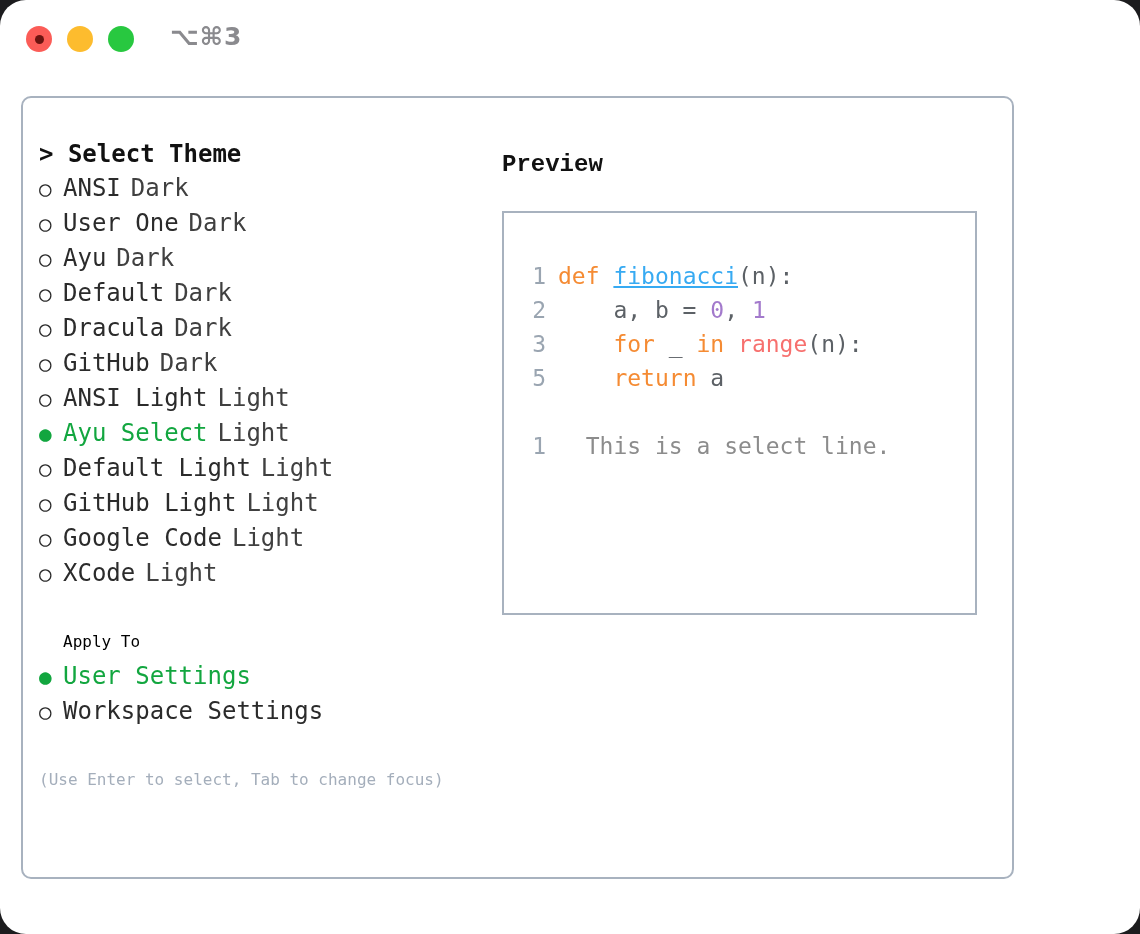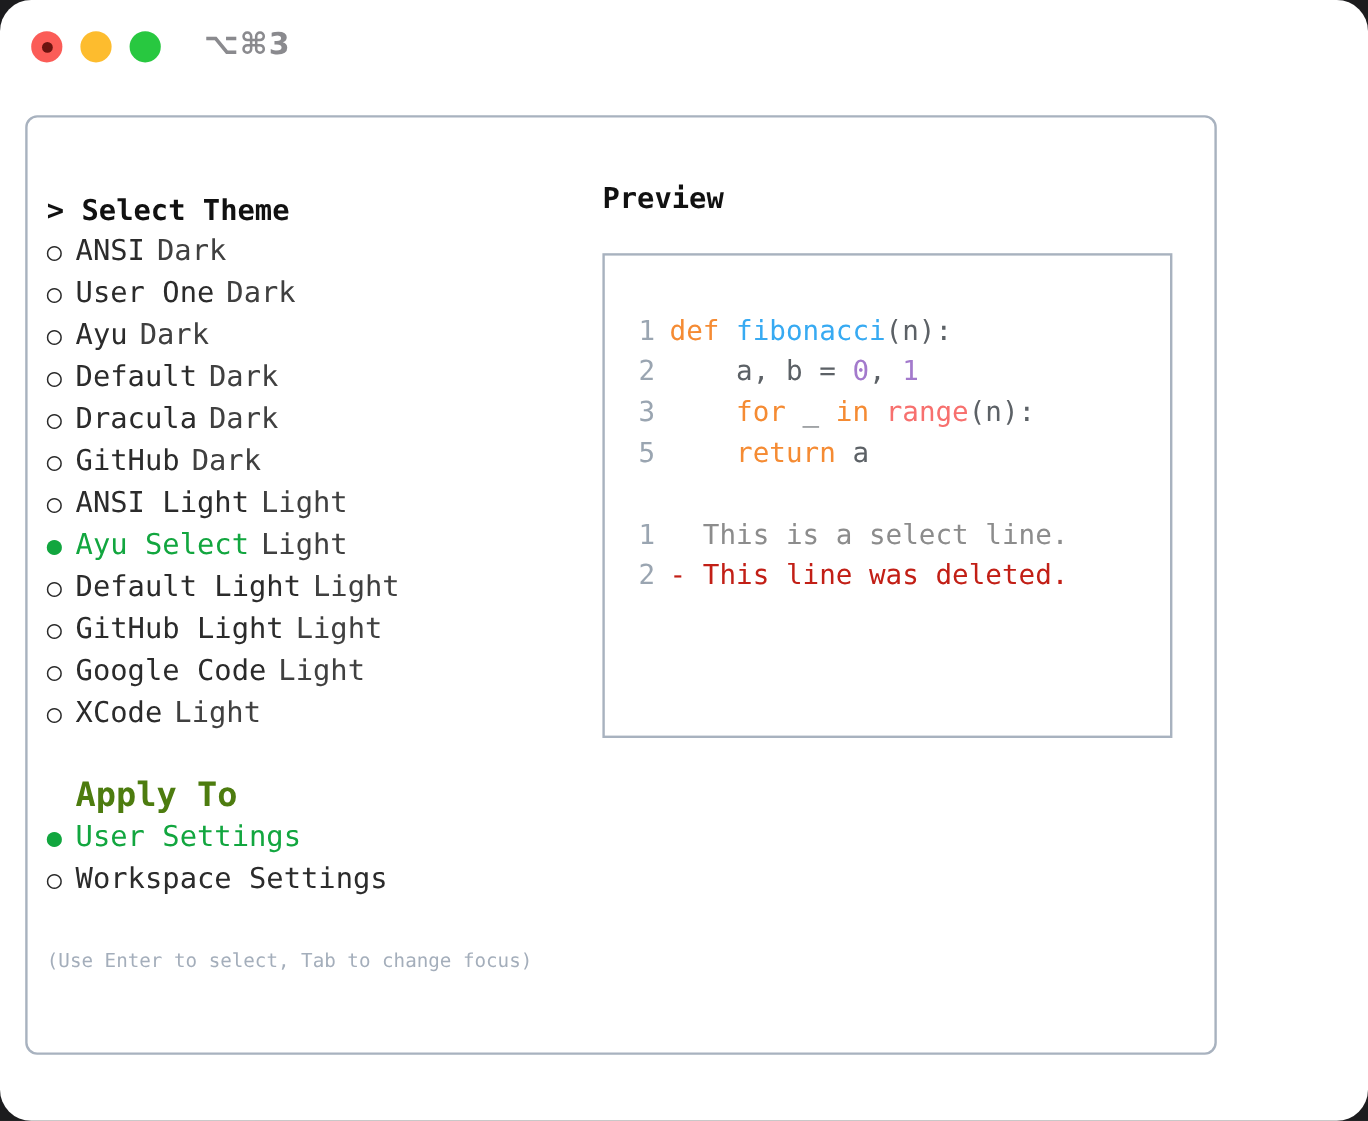--- a/index.html
+++ b/index.html
@@ -85,21 +85,21 @@
     position: absolute;
     left: 0; top: 0;
     width: 100%;
     height: 100%;
   }
 
   
   .left-col {
     position: absolute;
     left: 16px;
-    top: 60px;
+    top: 39px;
     width: 450px;
   }
 
   .section-header {
     font-size: 24px;
     font-weight: bold;
     color: #111111;
     line-height: 34px;
     white-space: pre;
   }
@@ -125,26 +125,25 @@
 
   .opt-label { color: #2b2b2b; }
   .opt-tag {
     color: #404040;
     padding-left: 10px;
   }
 
   .spacer-sm { height: 34px; }
 
   .group-title {
-    font-size: 28px;
-    line-height: 34px;
-    color: #4d7c0f;
+    font-size: 16px;
+    line-height: 34px;
+    color: #000000;
     padding-left: 24px;
     white-space: pre;
-    font-weight: bold;
   }
 
   .hint {
     margin-top: 34px;
     font-size: 16px;
     line-height: 34px;
     color: #a4aebb;
     width: 410px;
   }
 
@@ -153,20 +152,21 @@
     position: absolute;
     left: 479px;
     top: 50px;
     width: 500px;
   }
   .preview-title {
     font-size: 24px;
     font-weight: bold;
     color: #111111;
     line-height: 34px;
+    font-family: Liberation Mono, monospace;
   }
   .preview-box {
     margin-top: 29px;
     width: 475px;
     height: 404px;
     border: 2px solid #a8b2bf;
     box-sizing: border-box;
     background: #ffffff;
     padding: 46px 0 0 18px;
   }
@@ -179,21 +179,21 @@
   .lno {
     display: inline-block;
     width: 24px;
     text-align: right;
     color: #9aa5b1;
     margin-right: 12px;
   }
   .blank-line { height: 34px; }
 
   .tk-kw   { color: #f58b33; }
-  .tk-fn   { color: #37aaf2; }
+  .tk-fn   { color: #37aaf2; text-decoration: underline; }
   .tk-plain{ color: #5c6166; }
   .tk-num  { color: #a37acc; }
   .tk-call { color: #f7706e; }
   .tk-ctx  { color: #8c8c8c; }
   .tk-del  { color: #c21f16; }
   .tk-add  { color: #16b824; }
 </style>
 </head>
 <body>
 
@@ -244,20 +244,19 @@
         <div class="preview-box">
           <div id="code-block">
               <div class="code-line"><span class="lno">1</span><span class="tk-kw">def </span><span class="tk-fn">fibonacci</span><span class="tk-plain">(n):</span></div>
               <div class="code-line"><span class="lno">2</span><span class="tk-plain">    a, b = </span><span class="tk-num">0</span><span class="tk-plain">, </span><span class="tk-num">1</span></div>
               <div class="code-line"><span class="lno">3</span><span class="tk-plain">    </span><span class="tk-kw">for</span><span class="tk-plain"> _ </span><span class="tk-kw">in</span><span class="tk-plain"> </span><span class="tk-call">range</span><span class="tk-plain">(n):</span></div>
               <div class="code-line"><span class="lno">5</span><span class="tk-plain">    </span><span class="tk-kw">return</span><span class="tk-plain"> a</span></div>
             </div>
           <div class="blank-line"></div>
           <div id="diff-block">
               <div class="code-line"><span class="lno">1</span><span class="tk-ctx">  This is a select line.</span></div>
-              <div class="code-line"><span class="lno">2</span><span class="tk-del">- This line was deleted.</span></div>
             </div>
         </div>
       </div>
 
     </div>
   </div>
 </div>
 
 </body></html>

